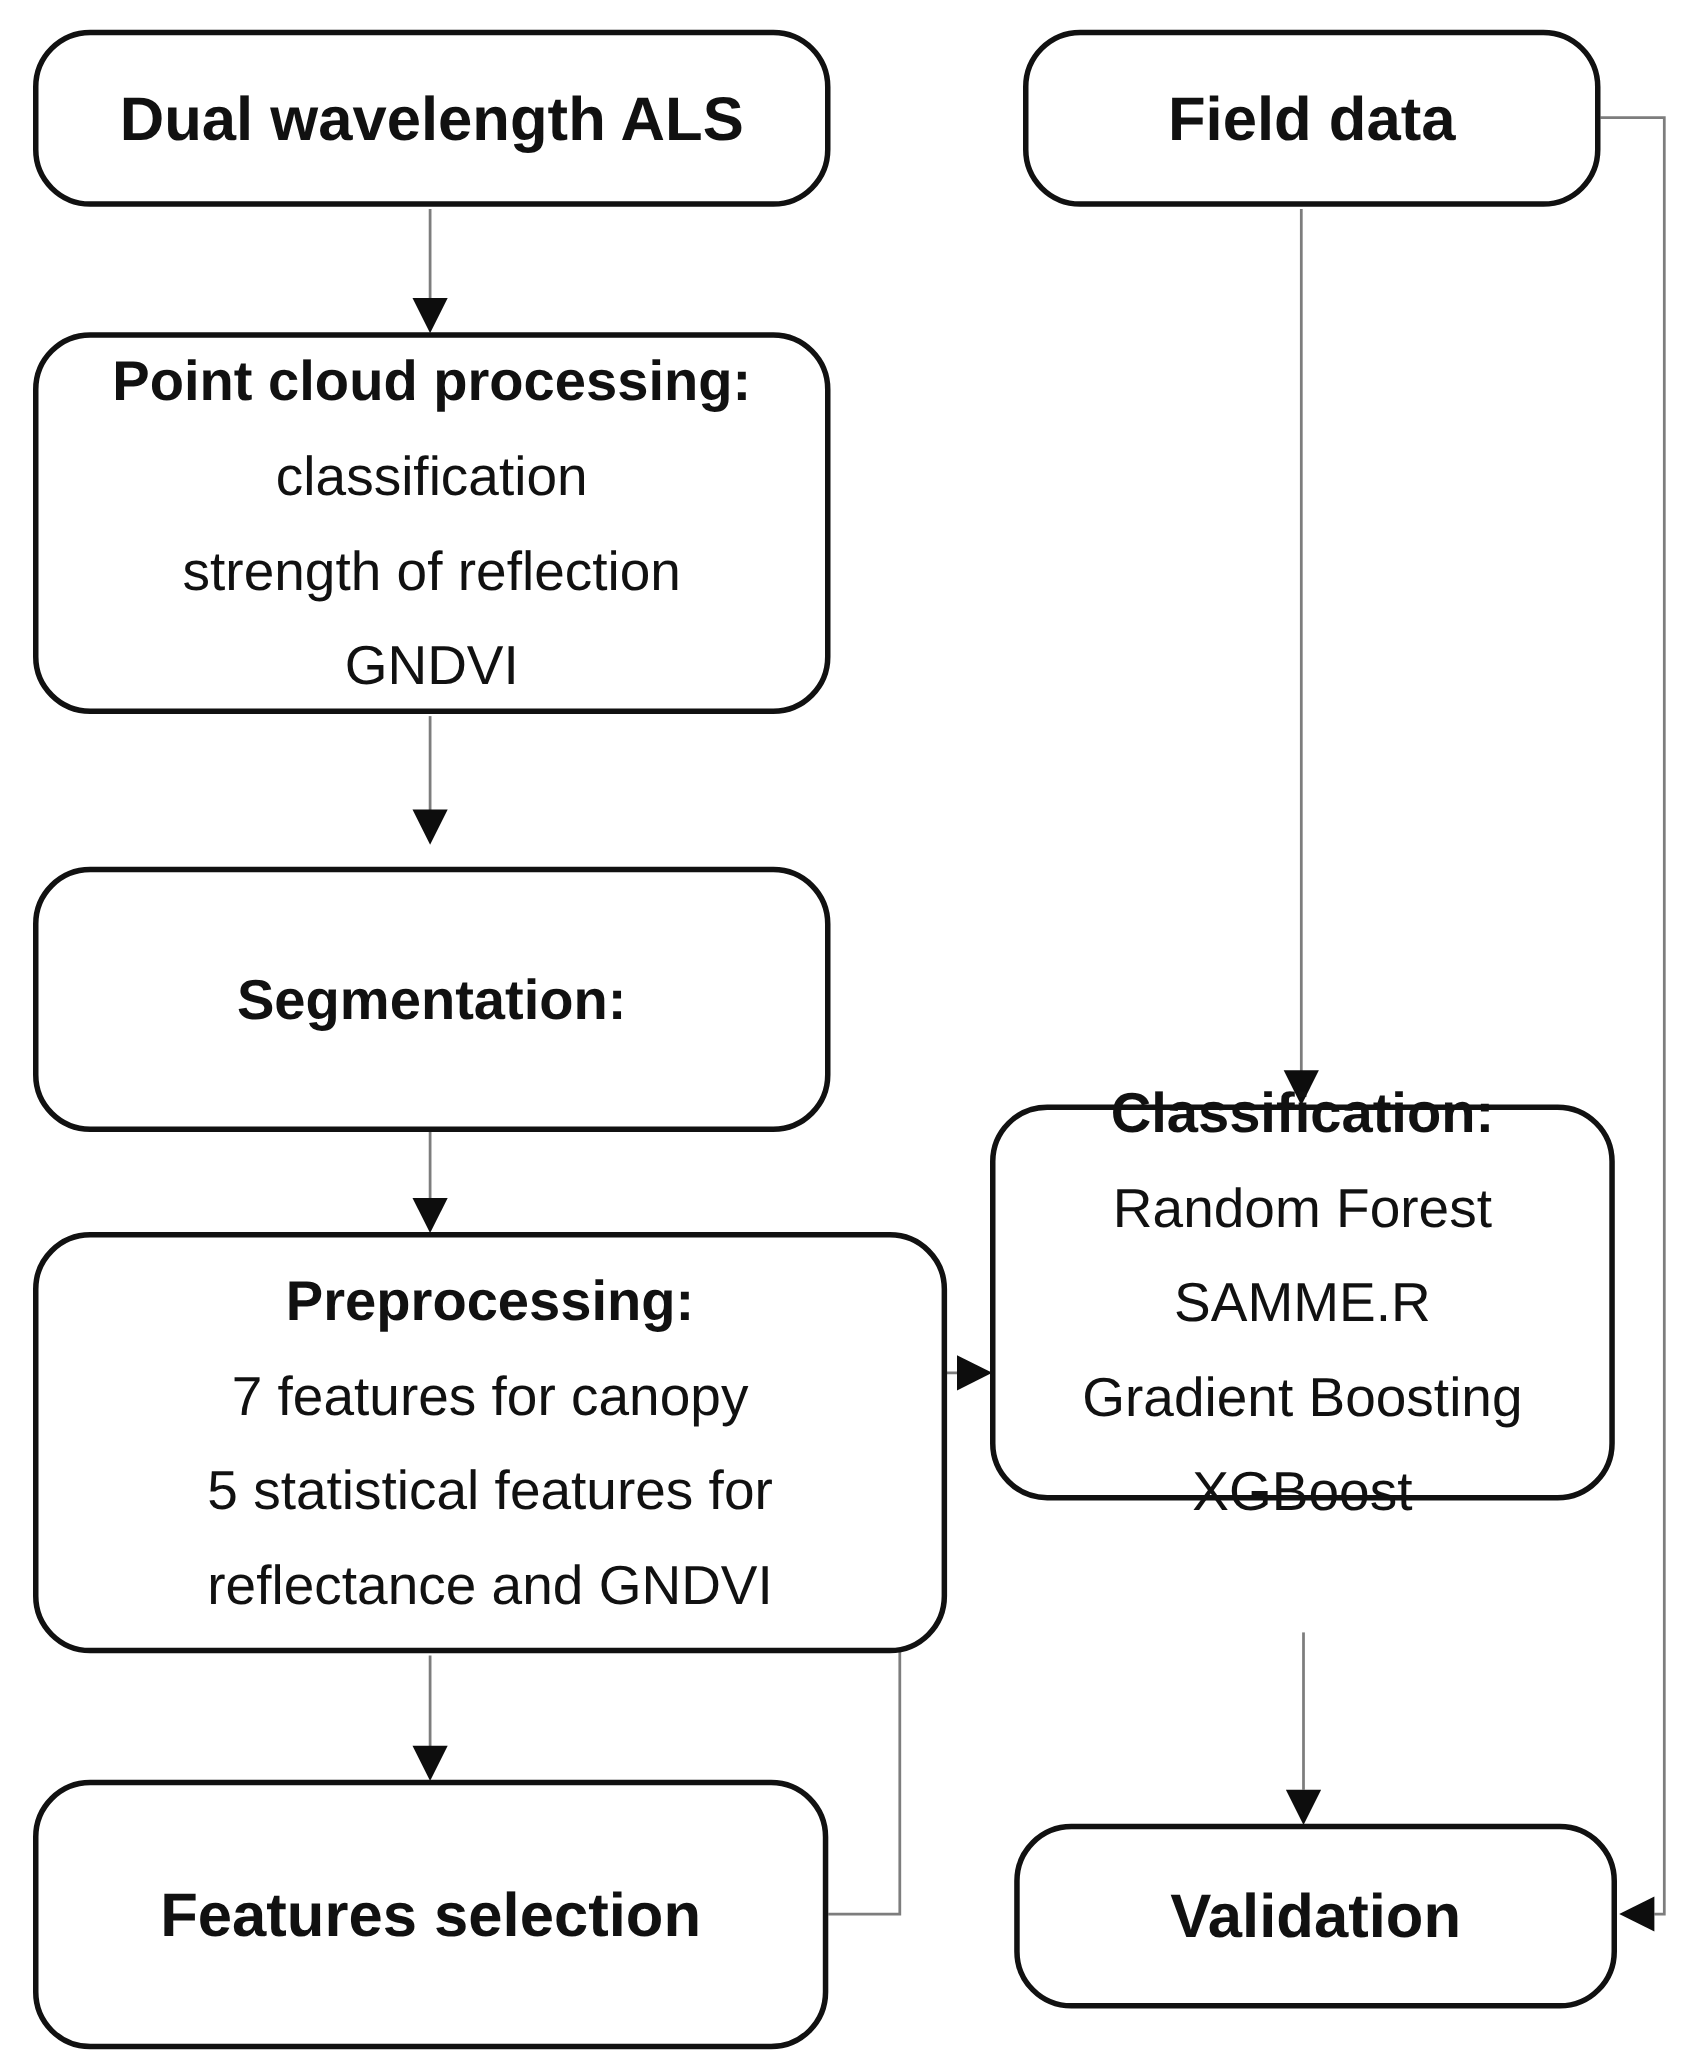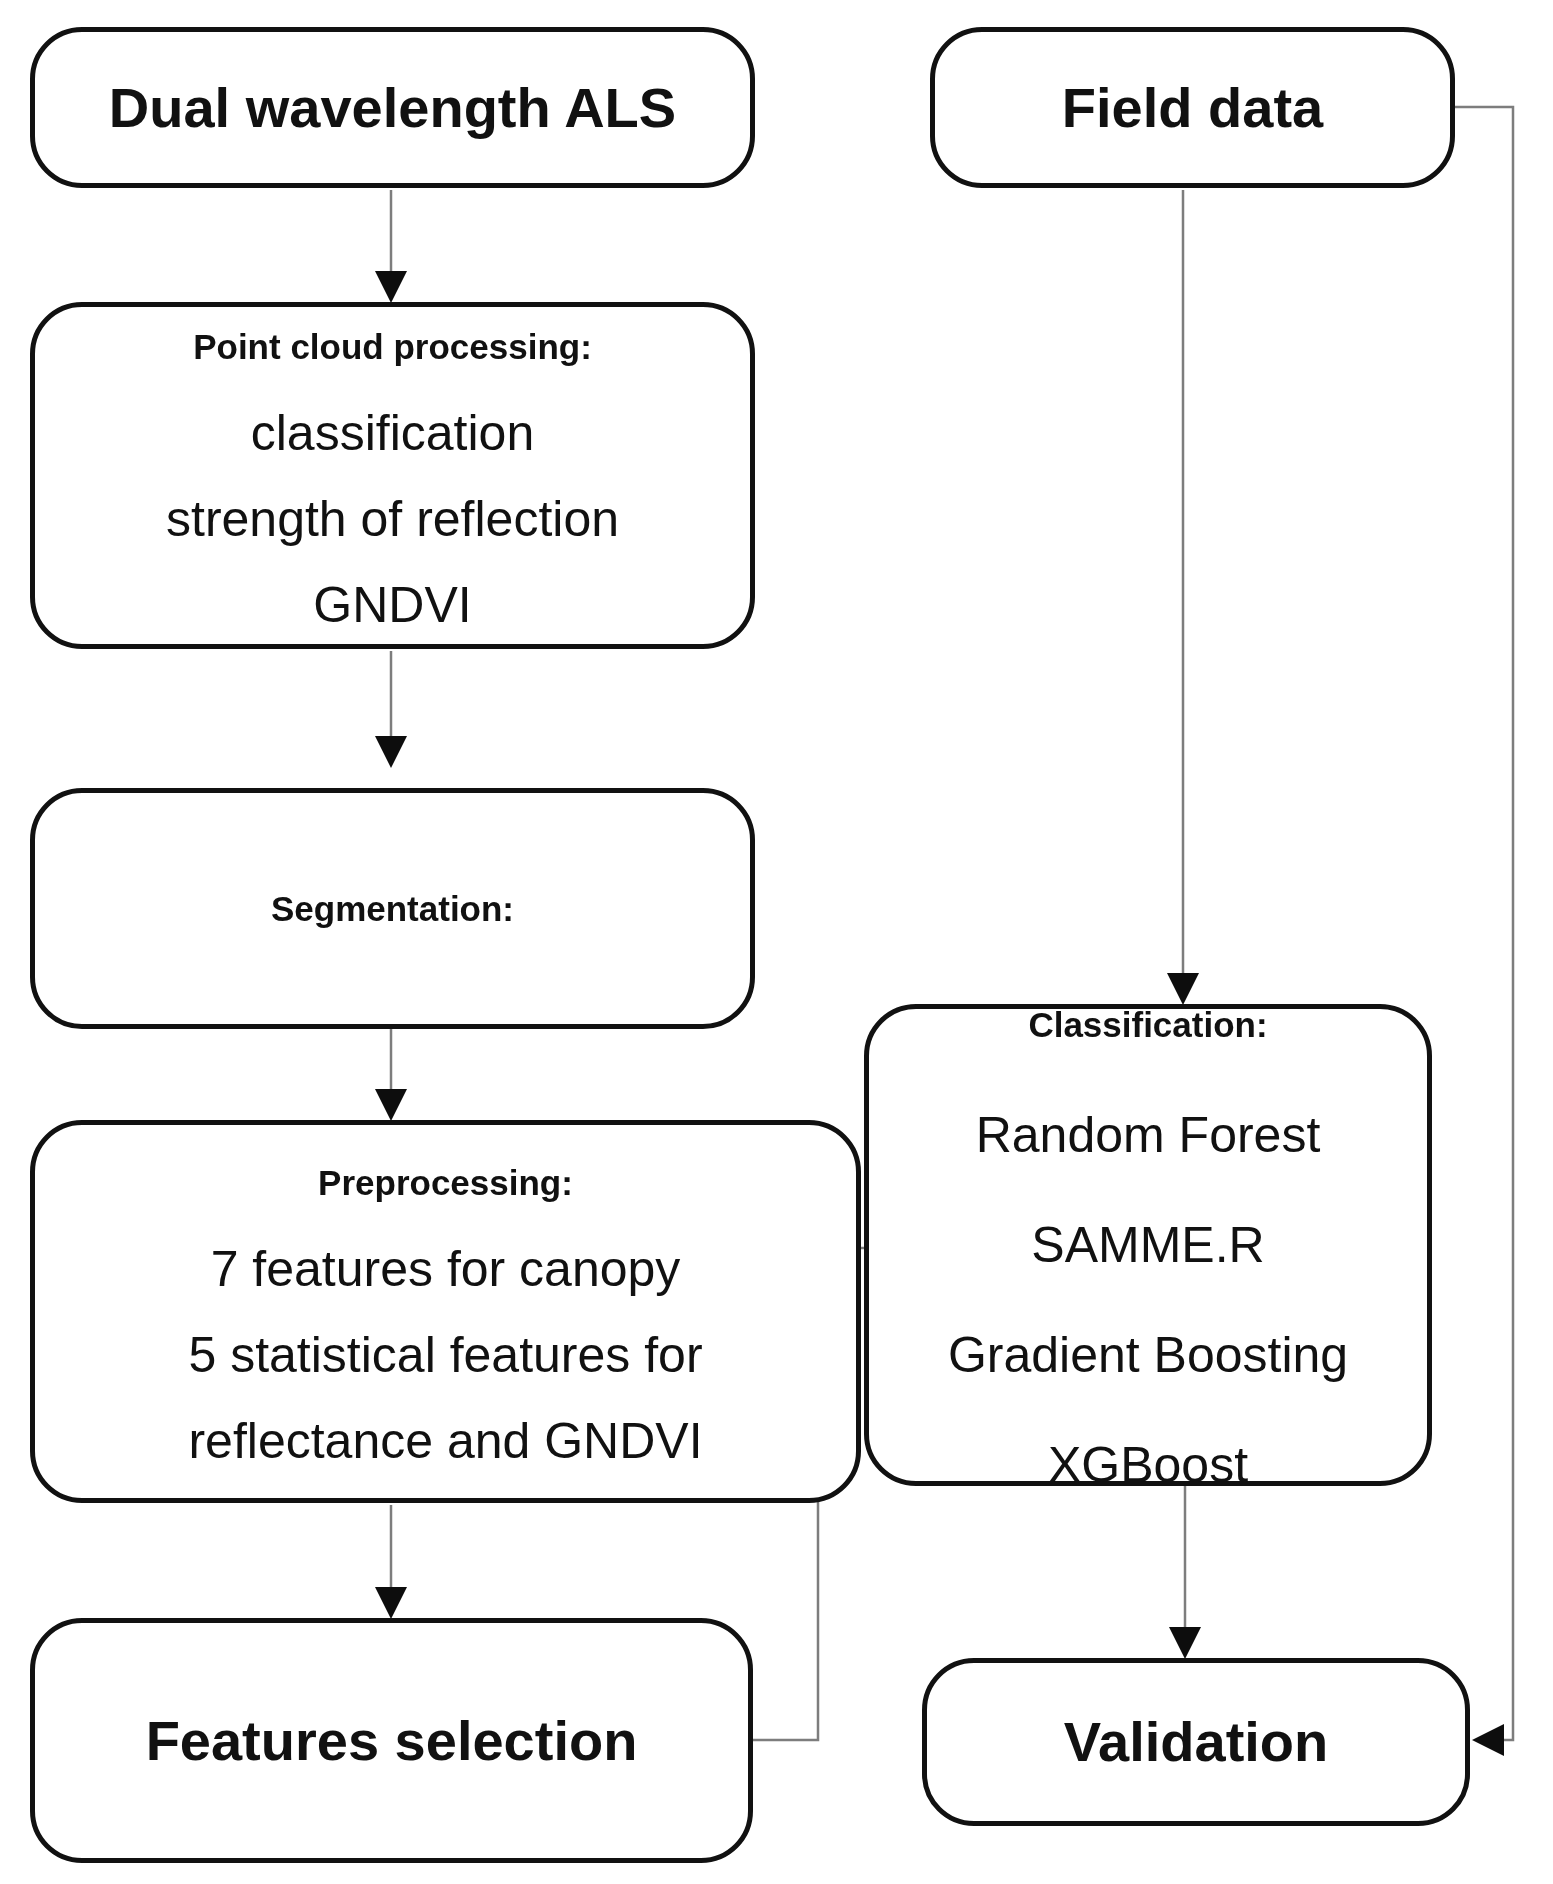--- a/index.html
+++ b/index.html
@@ -47,38 +47,38 @@
     text-align:center;
     z-index:2;
   }
   .node .title-lg{
     font-weight:bold;
     font-size:56px;
     line-height:1.1;
   }
   .node .title-sm{
     font-weight:bold;
-    font-size:35px;
+    font-size:51px;
     line-height:86px;
     white-space:nowrap;
   }
   .node .line{
     font-weight:normal;
     font-size:50px;
     line-height:86px;
     white-space:nowrap;
   }
   
   .n-als   {left:30px;  top:27px;   width:725px; height:161px;}
   .n-field {left:930px; top:27px;   width:525px; height:161px;}
   .n-pcp   {left:30px;  top:302px;  width:725px; height:347px;}
   .n-seg   {left:30px;  top:788px;  width:725px; height:241px;}
   .n-pre   {left:30px;  top:1120px; width:831px; height:383px;}
   .n-fs    {left:30px;  top:1618px; width:723px; height:245px;}
-  .n-class {left:864px; top:1004px; width:568px; height:482px;gap:24px;}
+  .n-class {left:900px; top:1004px; width:568px; height:360px;}
   .n-valid {left:922px; top:1658px; width:548px; height:168px;text-align:center;}
 </style>
 </head>
 <body>
 
 <div class="canvas">
 
   <svg class="connectors" viewBox="0 0 1553 1884" xmlns="http://www.w3.org/2000/svg">
 
     <path d="M391 190 L391 272"></path>

